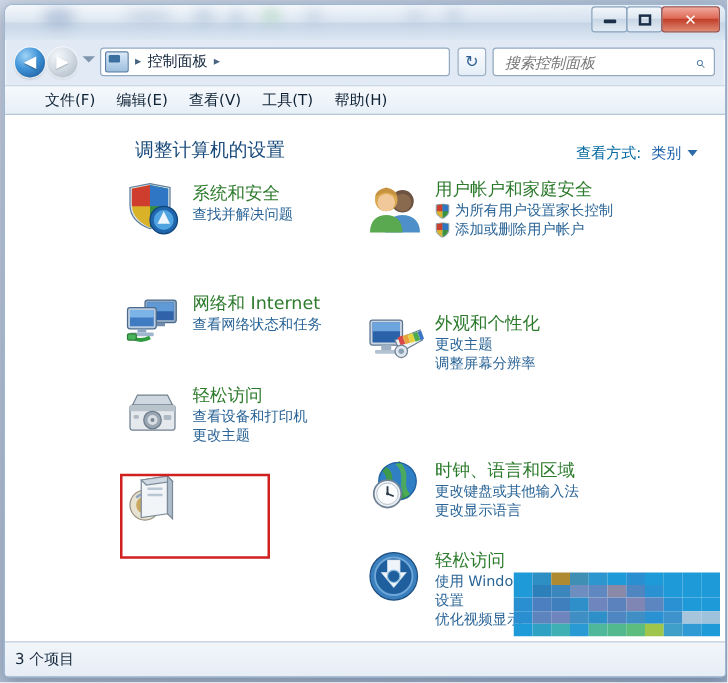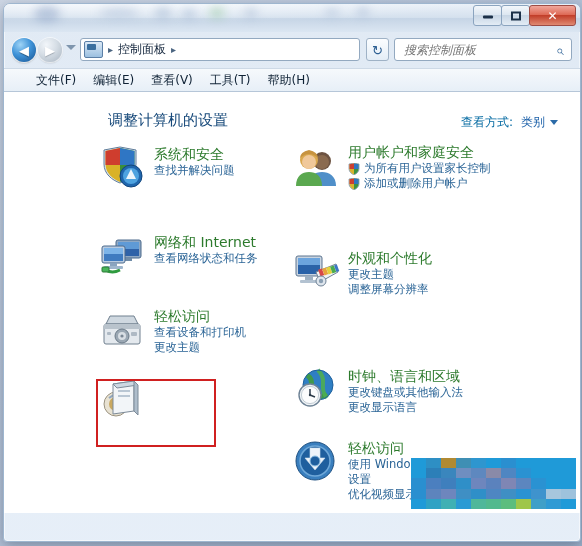--- a/index.html
+++ b/index.html
@@ -659,20 +659,23 @@
             <span class="cat-link">优化视频显示</span>
           </div>
         </div>
 
       </div>
 
       <div id="highlight-box"></div>
 
     </div>
 
+    <div id="statusbar">
+      <span id="status-text">3 个项目</span>
+    </div>
 
   </div>
 
   <div id="mosaic">
       <div style="background: rgb(31, 154, 216);"></div>
       <div style="background: rgb(46, 143, 196);"></div>
       <div style="background: rgb(176, 138, 51);"></div>
       <div style="background: rgb(63, 143, 180);"></div>
       <div style="background: rgb(46, 150, 207);"></div>
       <div style="background: rgb(31, 154, 216);"></div>

